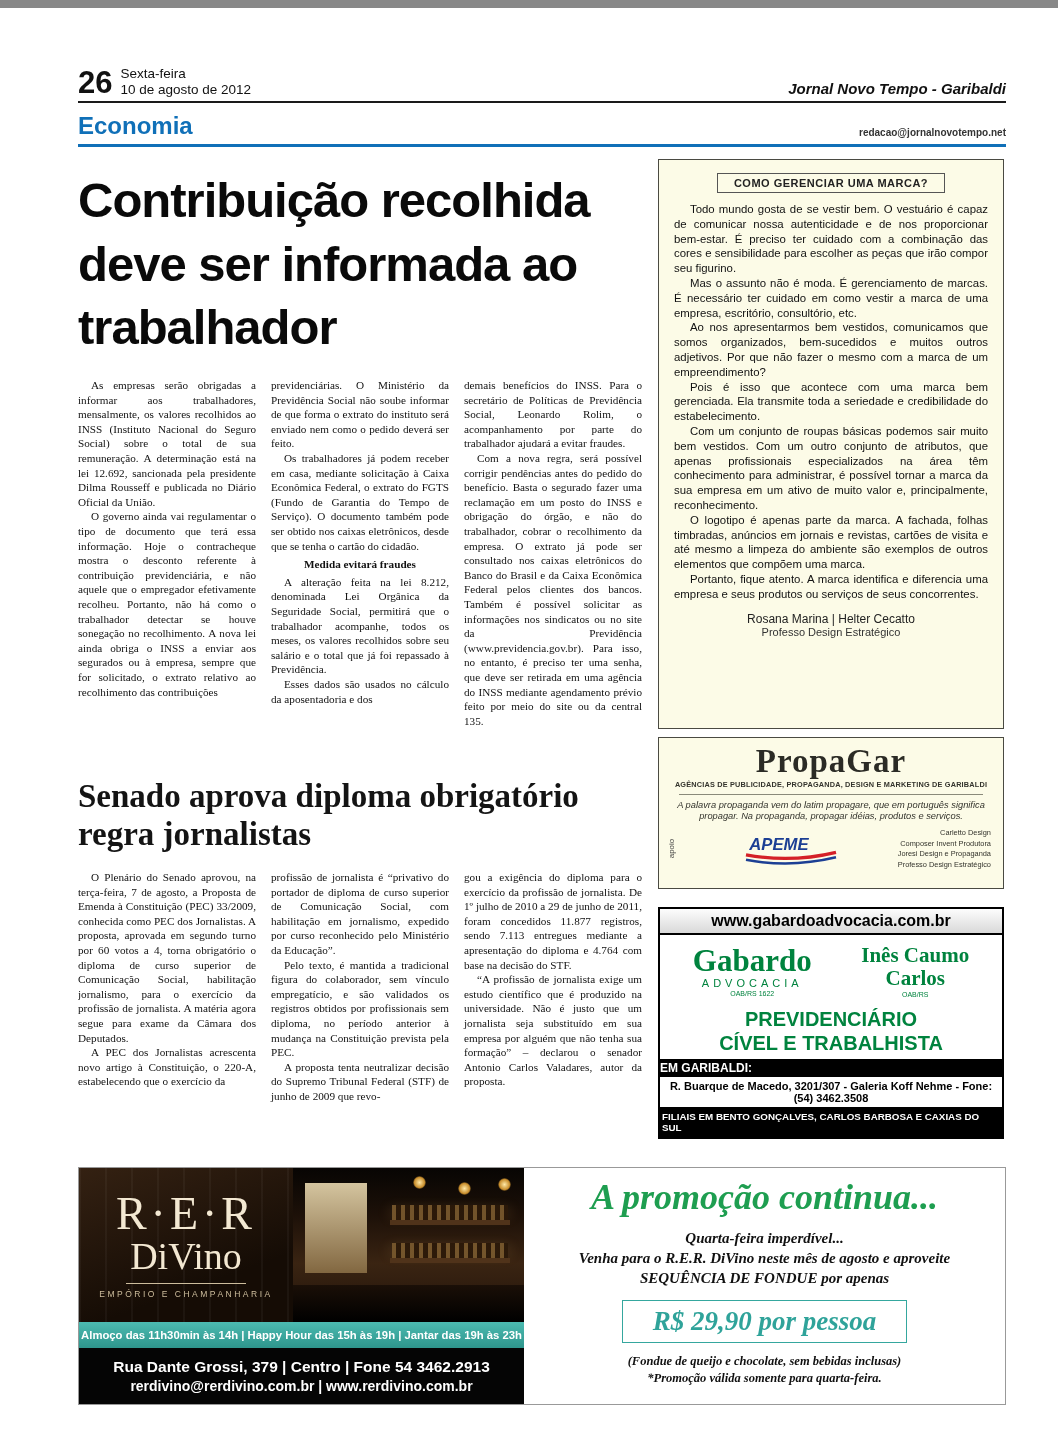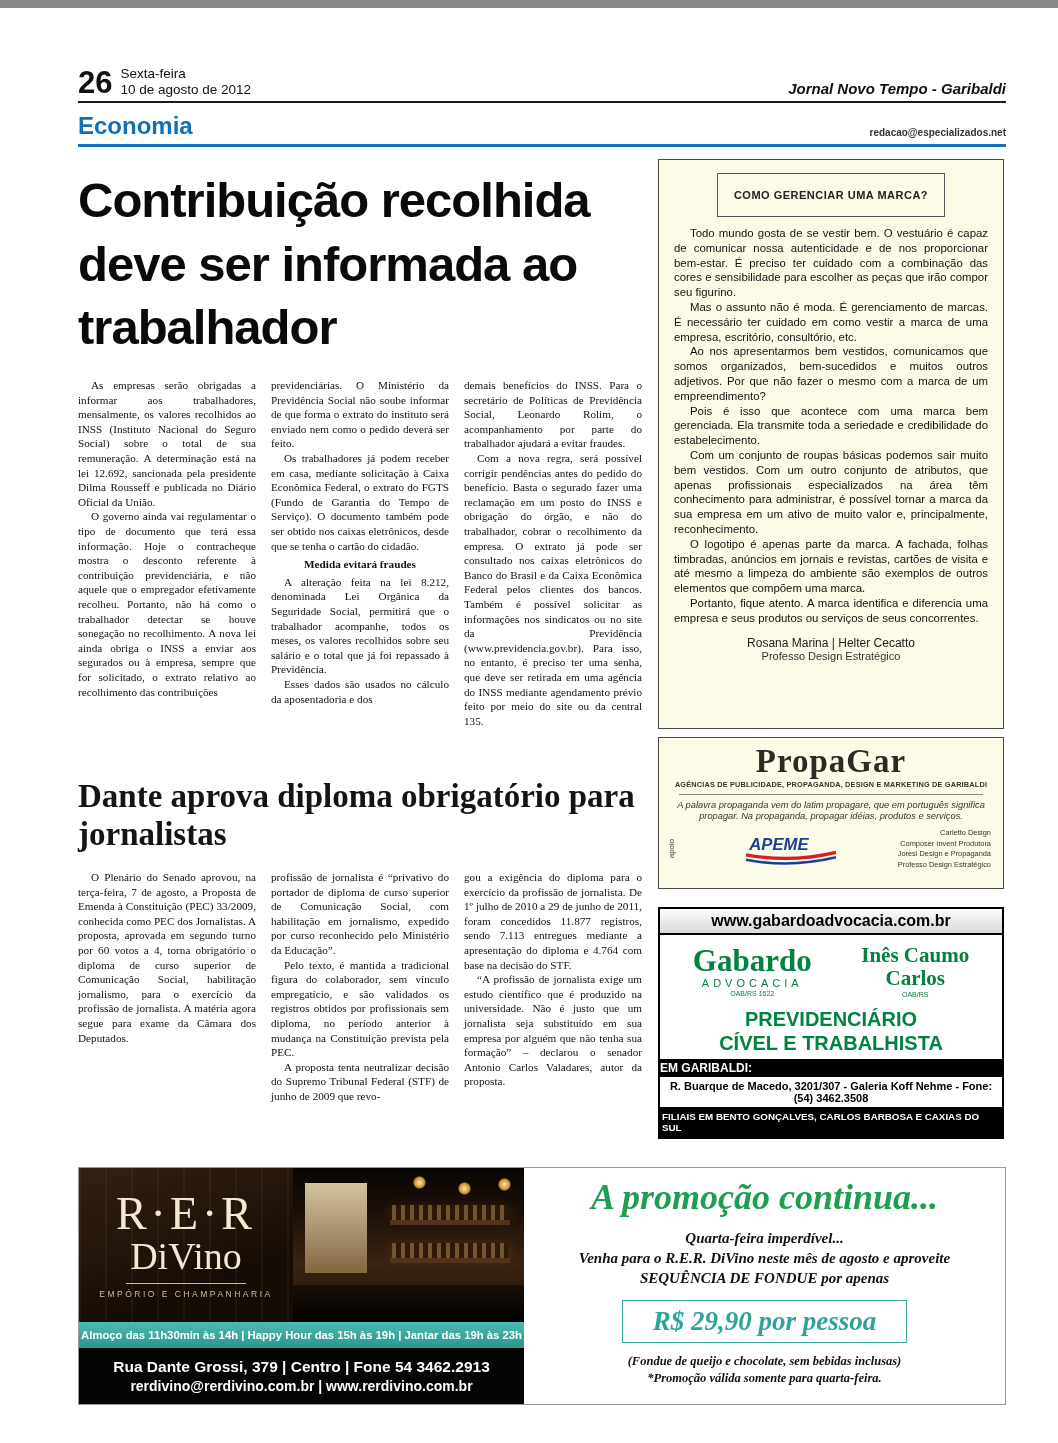--- a/index.html
+++ b/index.html
@@ -41,21 +41,21 @@
   .col { width:178px; }
   .col p { text-indent:13px; margin:0; }
   .no-ind > p:first-child { text-indent:0; }
   .subhead { text-align:center; font-weight:700; font-size:11.2px; margin:4px 0 3px; }
 
   
   .cream-box { background:#fcfbe7; border:1px solid #4a4a42; }
   .marca-box { height:570px; padding:13px 15px; overflow:hidden;
     font-family:"Liberation Sans",sans-serif; }
   .box-title-wrap { text-align:center; margin-bottom:9px; }
-  .box-title { display:inline-block; border:1px solid #555; padding:15px 16px;
+  .box-title { display:inline-block; border:1px solid #555; padding:3px 16px;
     font-size:11px; font-weight:700; letter-spacing:.5px; color:#222; }
   .marca-text { text-align:justify; font-size:11.4px; line-height:14.8px; hyphens:auto; }
   .marca-text p { text-indent:16px; margin:0; }
   .byline { text-align:center; margin-top:10px; font-size:12px; color:#222; }
   .byline2 { text-align:center; font-size:11px; color:#333; }
 
   .propagar-box { height:152px; margin-top:8px; padding:6px 12px; overflow:hidden;
     font-family:"Liberation Sans",sans-serif; }
   .propagar-name { text-align:center; font-family:"Liberation Serif",serif;
     font-size:33px; font-weight:600; letter-spacing:1px; color:#2b2b25; line-height:1.05; }
@@ -149,21 +149,21 @@
         <div class="edition">
           <div>Sexta-feira</div>
           <div>10 de agosto de 2012</div>
         </div>
       </div>
       <div class="paper-name">Jornal Novo Tempo - Garibaldi</div>
     </div>
 
     <div class="section-row">
       <div class="section-title">Economia</div>
-      <div class="contact-email">redacao@especializados.net</div>
+      <div class="contact-email">redacao@jornalnovotempo.net</div>
     </div>
 
     <div class="main">
 
       <div class="left-col">
         <h1 class="headline">Contribuição recolhida deve ser informada ao trabalhador</h1>
 
         <div class="cols a1-body">
           <div class="col">
               <p>As empresas serão obrigadas a informar aos trabalhadores, mensalmente, os valores recolhidos ao INSS (Instituto Nacional do Seguro Social) sobre o total de sua remuneração. A determinação está na lei 12.692, sancionada pela presidente Dilma Rousseff e publicada no Diário Oficial da União.</p>
@@ -179,25 +179,26 @@
                 <p>A alteração feita na lei 8.212, denominada Lei Orgânica da Seguridade Social, permitirá que o trabalhador acompanhe, todos os meses, os valores recolhidos sobre seu salário e o total que já foi repassado à Previdência.</p>
                 <p>Esses dados são usados no cálculo da aposentadoria e dos</p>
               </div>
           </div>
           <div class="col no-ind">
               <p>demais benefícios do INSS. Para o secretário de Políticas de Previdência Social, Leonardo Rolim, o acompanhamento por parte do trabalhador ajudará a evitar fraudes.</p>
               <p>Com a nova regra, será possível corrigir pendências antes do pedido do benefício. Basta o segurado fazer uma reclamação em um posto do INSS e obrigação do órgão, e não do trabalhador, cobrar o recolhimento da empresa. O extrato já pode ser consultado nos caixas eletrônicos do Banco do Brasil e da Caixa Econômica Federal pelos clientes dos bancos. Também é possível solicitar as informações nos sindicatos ou no site da Previdência (www.previdencia.gov.br). Para isso, no entanto, é preciso ter uma senha, que deve ser retirada em uma agência do INSS mediante agendamento prévio feito por meio do site ou da central 135.</p>
             </div>
         </div>
 
-        <h2 class="headline2">Dante aprova diploma obrigatório para jornalistas</h2>
+        <h2 class="headline2">Senado aprova diploma obrigatório regra jornalistas</h2>
 
         <div class="cols a2-body">
           <div class="col">
               <p>O Plenário do Senado aprovou, na terça-feira, 7 de agosto, a Proposta de Emenda à Constituição (PEC) 33/2009, conhecida como PEC dos Jornalistas. A proposta, aprovada em segundo turno por 60 votos a 4, torna obrigatório o diploma de curso superior de Comunicação Social, habilitação jornalismo, para o exercício da profissão de jornalista. A matéria agora segue para exame da Câmara dos Deputados.</p>
+              <p>A PEC dos Jornalistas acrescenta novo artigo à Constituição, o 220-A, estabelecendo que o exercício da</p>
             </div>
           <div class="col no-ind">
               <p>profissão de jornalista é “privativo do portador de diploma de curso superior de Comunicação Social, com habilitação em jornalismo, expedido por curso reconhecido pelo Ministério da Educação”.</p>
               <p>Pelo texto, é mantida a tradicional figura do colaborador, sem vínculo empregatício, e são validados os registros obtidos por profissionais sem diploma, no período anterior à mudança na Constituição prevista pela PEC.</p>
               <p>A proposta tenta neutralizar decisão do Supremo Tribunal Federal (STF) de junho de 2009 que revo-</p>
             </div>
           <div class="col no-ind">
               <p>gou a exigência do diploma para o exercício da profissão de jornalista. De 1º julho de 2010 a 29 de junho de 2011, foram concedidos 11.877 registros, sendo 7.113 entregues mediante a apresentação do diploma e 4.764 com base na decisão do STF.</p>
               <p>“A profissão de jornalista exige um estudo científico que é produzido na universidade. Não é justo que um jornalista seja substituído em sua empresa por alguém que não tenha sua formação” – declarou o senador Antonio Carlos Valadares, autor da proposta.</p>
             </div>

